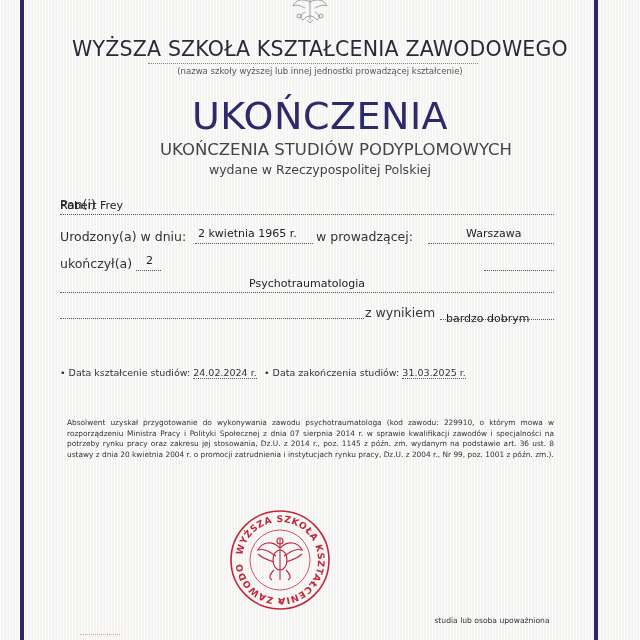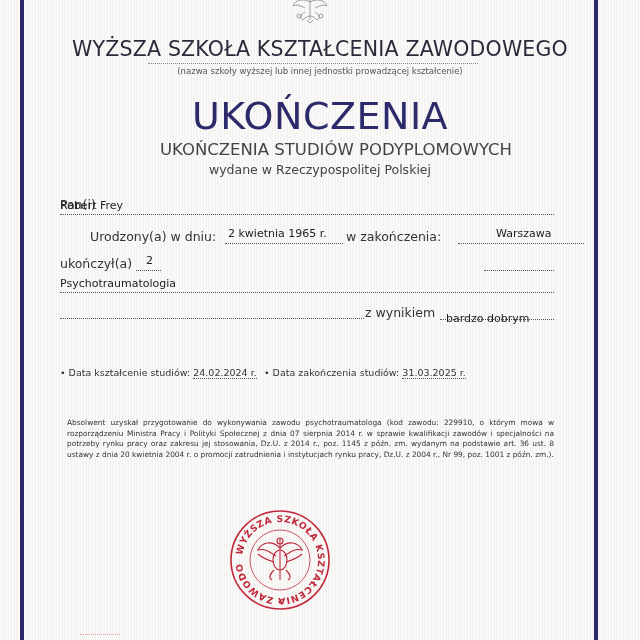--- a/index.html
+++ b/index.html
@@ -83,39 +83,39 @@
 <div class="abs center title">UKOŃCZENIA</div>
 <div class="abs center subtitle">UKOŃCZENIA STUDIÓW PODYPLOMOWYCH</div>
 <div class="abs center subtitle2">wydane w Rzeczypospolitej Polskiej</div>
 
 <div class="row" style="top:197px;">
   <span style="position:absolute;left:0;top:0;">Pan(i)</span>
   <div class="dots" style="left:0;width:494px;top:17px;"></div>
   <span class="val" style="left:0;width:494px;text-align:left;top:2px;">Robert Frey</span>
 </div>
 
-<div class="row" style="top:227px;margin-left:30px;">
+<div class="row" style="top:227px;">
   <span style="position:absolute;left:0;top:2px;">Urodzony(a) w dniu:</span>
   <div class="dots" style="left:135px;width:118px;top:16px;"></div>
   <span class="val" style="left:138px;top:0;">2 kwietnia 1965 r.</span>
-  <span style="position:absolute;left:256px;top:2px;">w zakończenia:</span>
+  <span style="position:absolute;left:256px;top:2px;">w prowadzącej:</span>
   <div class="dots" style="left:368px;width:126px;top:16px;"></div>
   <span class="val" style="left:406px;top:0;">Warszawa</span>
 </div>
 
 <div class="row" style="top:254px;">
   <span style="position:absolute;left:0;top:2px;">ukończył(a)</span>
   <div class="dots" style="left:76px;width:25px;top:16px;"></div>
   <span class="val" style="left:86px;top:0;">2</span>
   <div class="dots" style="left:424px;width:70px;top:16px;"></div>
 </div>
 
 <div class="row" style="top:275px;">
   <div class="dots" style="left:0;width:494px;top:17px;"></div>
-  <span class="val" style="left:0;width:494px;text-align:left;top:2px;">Psychotraumatologia</span>
+  <span class="val" style="left:0;width:494px;text-align:center;top:2px;">Psychotraumatologia</span>
 </div>
 
 <div class="row" style="top:303px;">
   <div class="dots" style="left:0;width:304px;top:15px;"></div>
   <span style="position:absolute;left:305px;top:2px;">z wynikiem</span>
   <div class="dots" style="left:380px;width:114px;top:16px;"></div>
   <span class="val" style="left:386px;top:3px;margin-top:6px;">bardzo dobrym</span>
 </div>
 
 <div class="dates" style="left:60px;">
@@ -146,15 +146,16 @@
     <path d="M74 46 C70 50 64 52 58 54"></path>
     <ellipse cx="52" cy="52" rx="7" ry="10"></ellipse>
     <path d="M46 62 C42 66 40 70 44 72"></path>
     <path d="M58 62 C62 66 64 70 60 72"></path>
     <circle cx="52" cy="33" r="3"></circle>
   </g>
   <circle cx="52" cy="94" r="1.6" fill="#c0283a"></circle>
 </svg>
 
 <div class="signer">
+  <div>studia lub osoba upoważniona</div>
 </div>
 
 <div class="red-mark"></div>
 
 </body></html>

